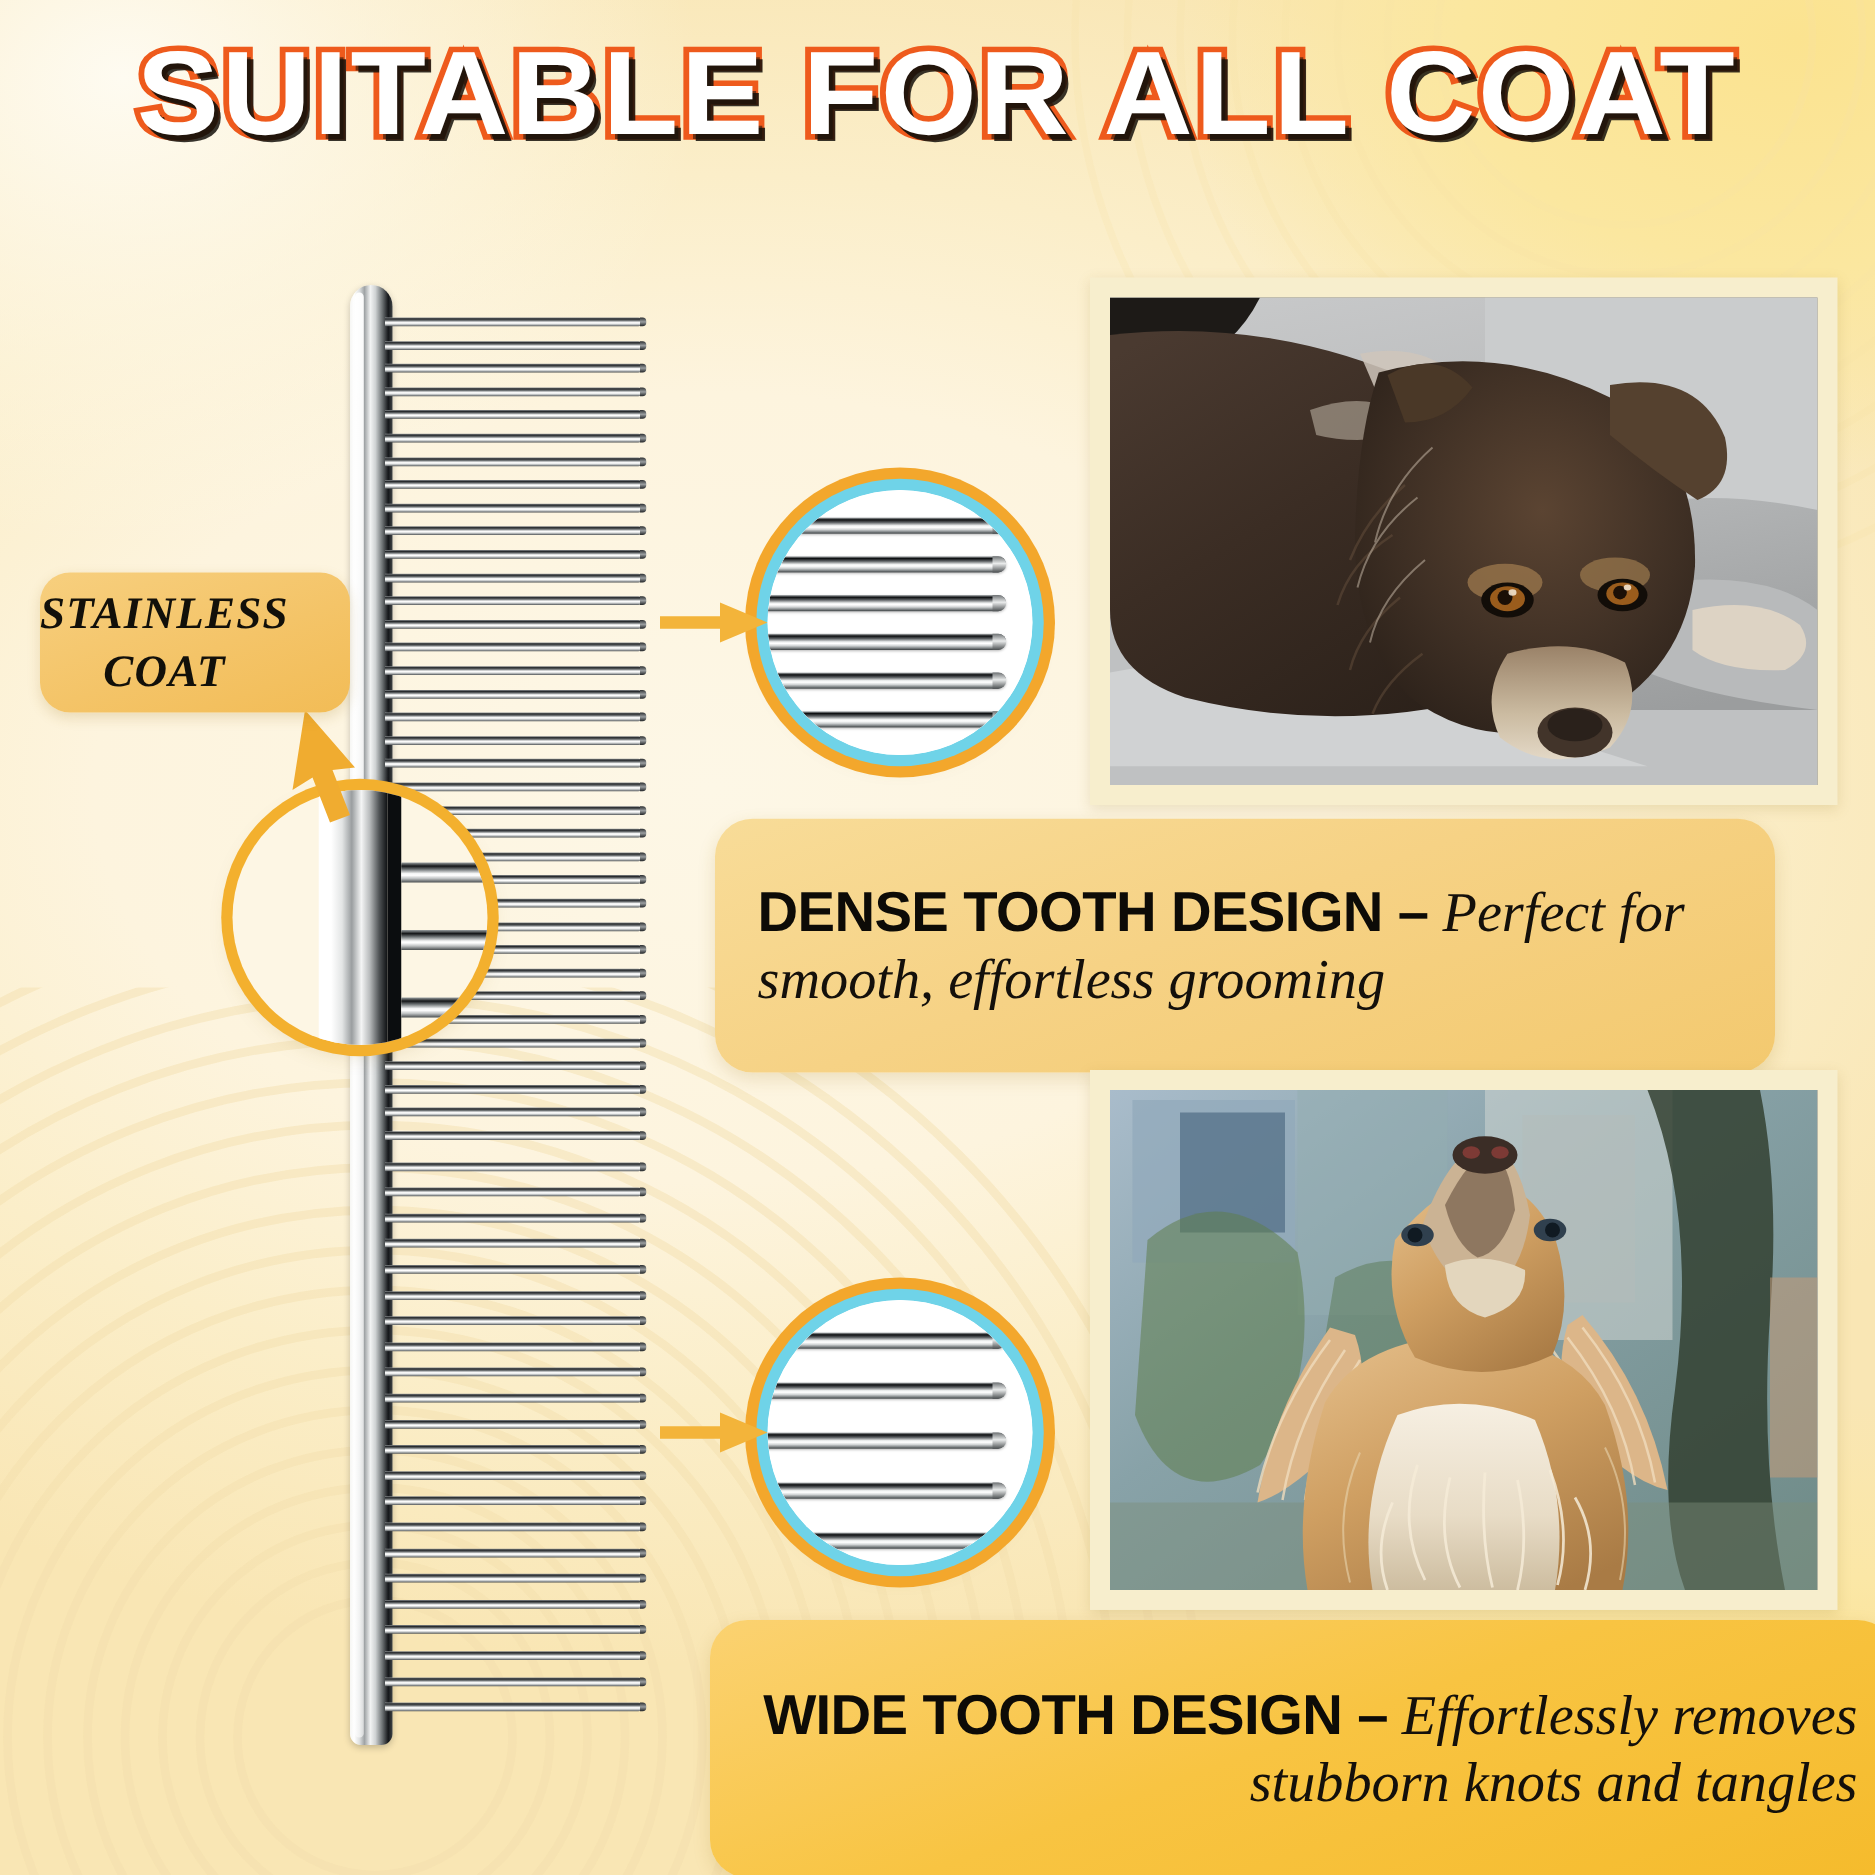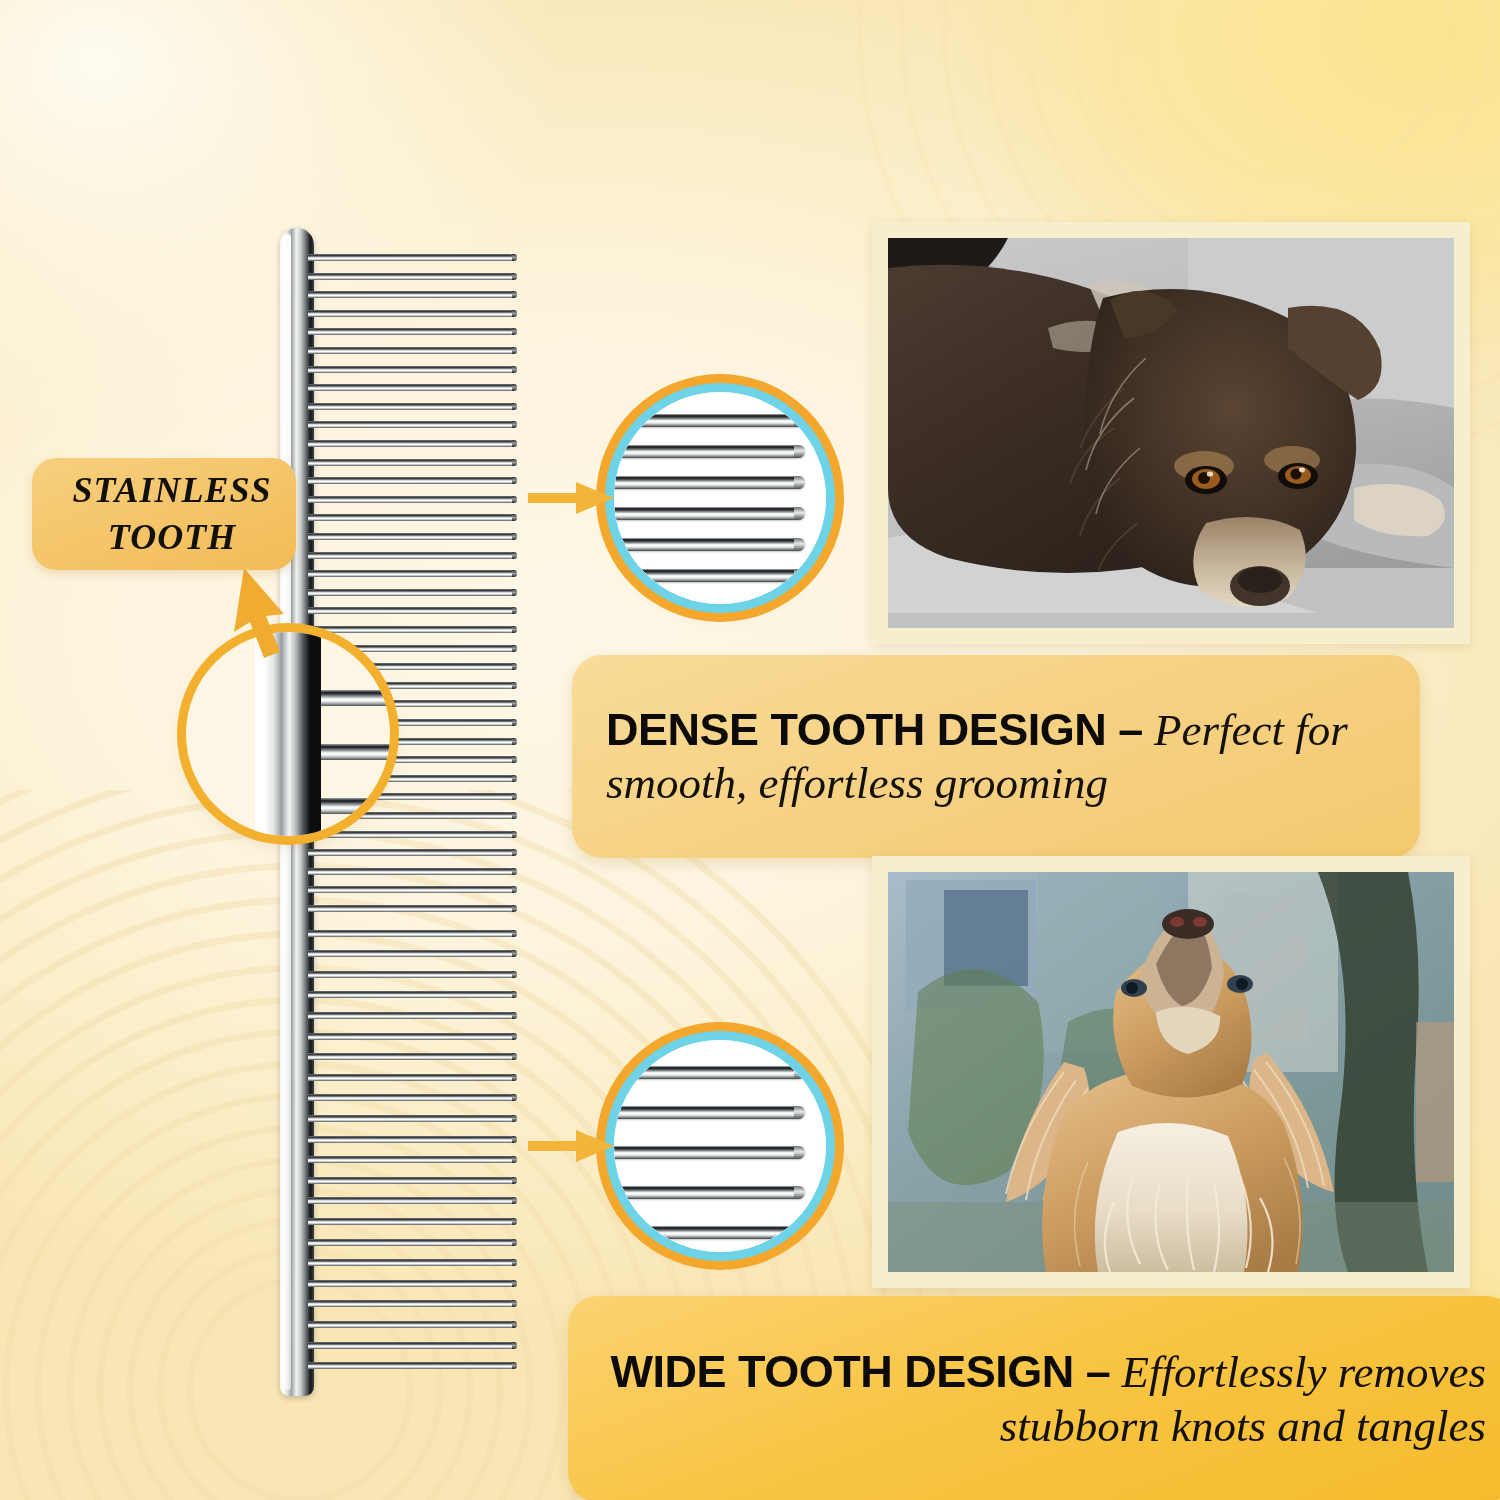--- a/index.html
+++ b/index.html
@@ -165,23 +165,22 @@
     font-weight:bold;
     font-size:45px;
     letter-spacing:-.5px;
     color:#0d0b07;
   }
 
   
   .ss-label{
     position:absolute;border-radius:24px;
     background:linear-gradient(160deg,#f7cf7e 0%,#f4c468 55%,#f2bc56 100%);
-    display:flex;align-items:center;justify-content:center;
+    display:flex;align-items:center;
     box-shadow:0 4px 10px rgba(160,120,30,.2);
-    padding-left:16px;
   }
   .ss-text{
     font-family:"Liberation Serif", serif;
     font-weight:bold;font-style:italic;
     font-size:36px;line-height:1.3;letter-spacing:1px;
     color:#12100a;text-align:center;
   }
 </style>
 </head>
 <body>
@@ -226,20 +225,23 @@
         <circle cx="500" cy="450" r="230"></circle>
           <circle cx="500" cy="450" r="272"></circle>
         <circle cx="500" cy="450" r="314"></circle>
           <circle cx="500" cy="450" r="356"></circle>
         <circle cx="500" cy="450" r="398"></circle>
           <circle cx="500" cy="450" r="440"></circle>
       </g>
     </svg>
   </div>
 
+  <div class="title-wrap">
+    <span class="title">SUITABLE FOR ALL COAT</span>
+  </div>
 
   <div class="comb">
     <div class="comb-spine">
       <div class="comb-spine-hi"></div>
     </div>
     <div class="teeth" id="teeth">
         <div class="tooth" style="top: 0px; width: 206px;"></div>
         <div class="tooth" style="top: 18.6px; width: 206px;"></div>
         <div class="tooth" style="top: 37.2px; width: 206px;"></div>
         <div class="tooth" style="top: 55.8px; width: 206px;"></div>
@@ -310,21 +312,21 @@
 
   <div class="arrow-up" style="left:222px;top:560px;width:110px;height:110px;">
     <svg width="110" height="110" viewBox="0 0 110 110">
       <path d="M22 8 L62 54 L44 56 L58 92 L42 98 L28 62 L12 72 Z" fill="#f0ac30"></path>
     </svg>
   </div>
 
   <div class="ss-label" style="left:32px;top:458px;width:248px;height:112px;">
     <div class="ss-text">
       <span>STAINLESS</span><br>
-      <span>TOOTH</span>
+      <span>COAT</span>
     </div>
   </div>
 
   <div class="mag ringed" style="left:614px;top:392px;width:212px;height:212px;">
     <div class="mag-inner" id="mag-dense">
         <div class="mag-tooth" style="top: 22px;"></div>
         <div class="mag-tooth" style="top: 53px;"></div>
         <div class="mag-tooth" style="top: 84px;"></div>
         <div class="mag-tooth" style="top: 115px;"></div>
         <div class="mag-tooth" style="top: 146px;"></div>

